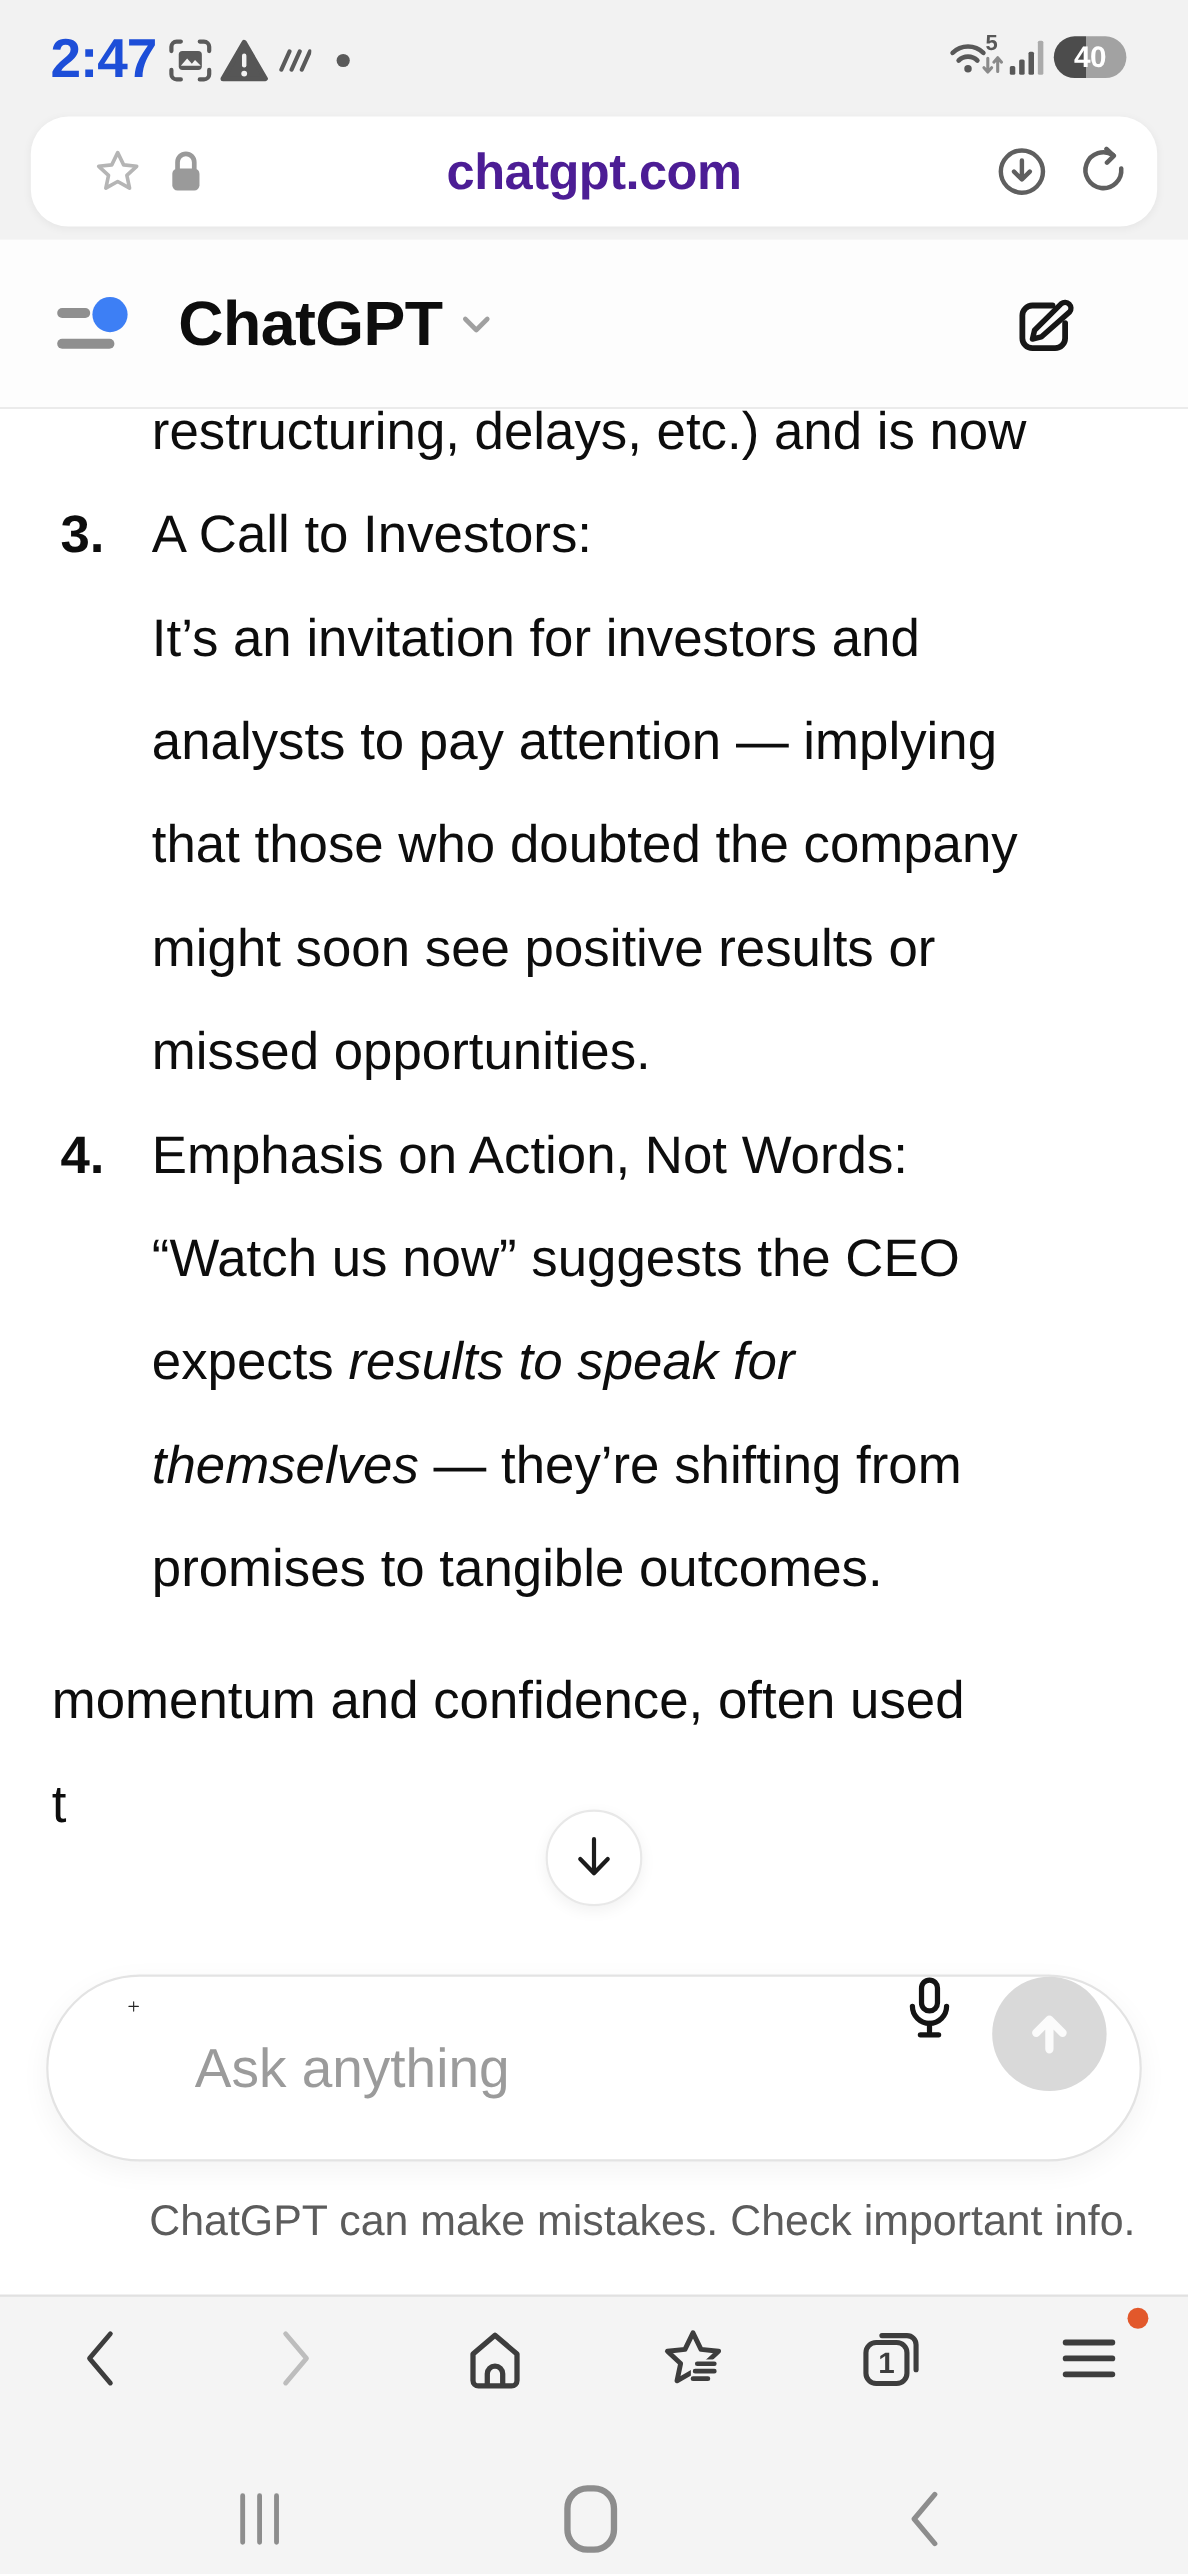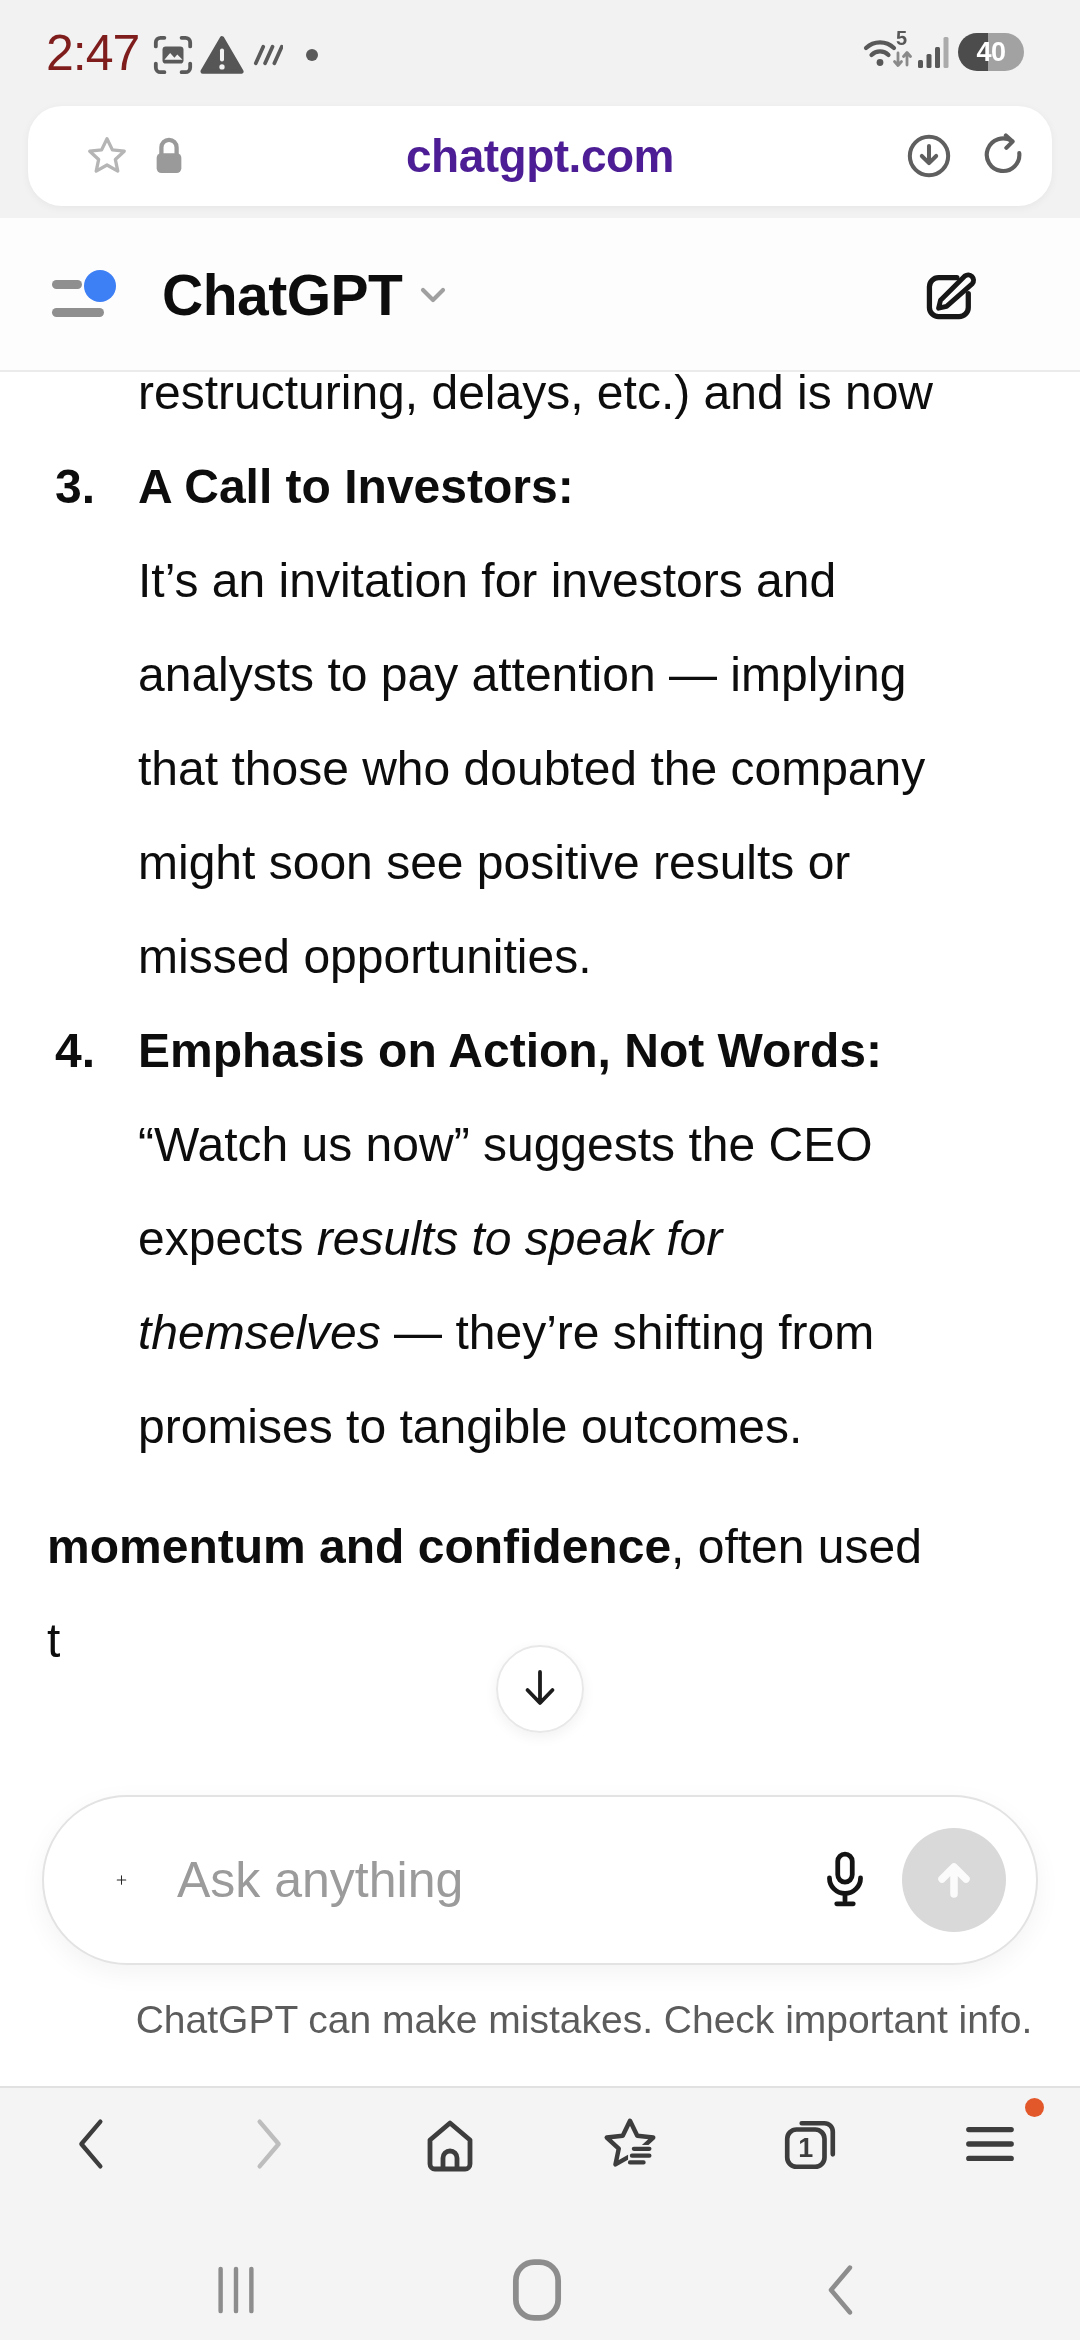--- a/index.html
+++ b/index.html
@@ -7,21 +7,21 @@
     width:1080px;height:2340px;position:relative;overflow:hidden;
     background:#ffffff;font-family:"Liberation Sans",sans-serif;
     -webkit-font-smoothing:antialiased;
   }
   .abs{position:absolute;}
   svg{display:block;}
 
   
   .top-section{left:0;top:0;width:1080px;height:218px;background:#f2f2f2;}
   .status-bar{left:0;top:0;width:1080px;height:100px;}
-  .sb-time{left:46px;top:24px;font-size:50px;font-weight:400;color:#7f1d1d;letter-spacing:-1px;}
+  .sb-time{left:46px;top:24px;font-size:50px;font-weight:700;color:#1d4ed8;letter-spacing:-1px;}
   .sb-dot{left:306px;top:49px;width:12px;height:12px;border-radius:50%;background:#5a5a5a;}
   .battery{left:958px;top:33px;width:66px;height:38px;border-radius:19px;
     background:linear-gradient(90deg,#4c4c4c 0 45%,#a2a2a2 45% 100%);
     display:flex;align-items:center;justify-content:center;}
   .battery span{font-size:27px;font-weight:700;color:#ffffff;letter-spacing:-0.5px;}
 
   
   .url-pill{left:28px;top:106px;width:1024px;height:100px;background:#ffffff;border-radius:34px;
     box-shadow:0 2px 8px rgba(0,0,0,0.05);}
   .url-text{left:0;top:0;width:100%;height:100%;display:flex;align-items:center;justify-content:center;
@@ -39,32 +39,32 @@
 
   
   .content{left:0;top:372px;width:1080px;height:1714px;background:#ffffff;overflow:hidden;
     box-sizing:border-box;padding:0 40px 0 47px;}
   .content-inner{margin-top:-26px;font-size:48px;color:#0d0d0d;}
   .block{position:relative;}
   .block.li,.block.li-cont{padding-left:91px;}
   .block.p{padding-left:0;margin-top:26px;}
   .num{position:absolute;left:8px;top:0;line-height:94px;font-weight:700;}
   .tline{line-height:94px;white-space:nowrap;}
-  .b{font-weight:700;}
+  .b{font-weight:400;}
   .i{font-style:italic;}
 
   
   .scroll-btn{left:496px;top:1645px;width:88px;height:88px;border-radius:50%;
     background:rgba(255,255,255,0.95);border:2px solid #e8e8e8;box-sizing:border-box;
     display:flex;align-items:center;justify-content:center;box-shadow:0 4px 14px rgba(0,0,0,0.06);}
 
   
   .composer{left:42px;top:1795px;width:996px;height:170px;background:#ffffff;border:2px solid #e3e3e3;
     border-radius:85px;box-sizing:border-box;box-shadow:0 8px 26px rgba(0,0,0,0.05);
-    display:flex;align-items:center;padding:0 30px 0 72px;}
+    display:flex;padding:0 30px 0 72px;}
   .composer input{flex:1;border:none;outline:none;background:transparent;margin-left:48px;
     font-family:"Liberation Sans",sans-serif;font-size:50px;color:#0d0d0d;}
   .composer input::placeholder{color:#9b9b9b;}
   .send-btn{width:104px;height:104px;border-radius:50%;background:#d9d9d9;border:none;margin-left:28px;
     display:flex;align-items:center;justify-content:center;flex:0 0 auto;cursor:default;}
   .mic-wrap{flex:0 0 auto;margin-right:6px;}
 
   .disclaimer{left:0;top:1998px;width:1080px;text-align:center;font-size:39px;color:#5c5c5c;padding-left:44px;}
 
   

